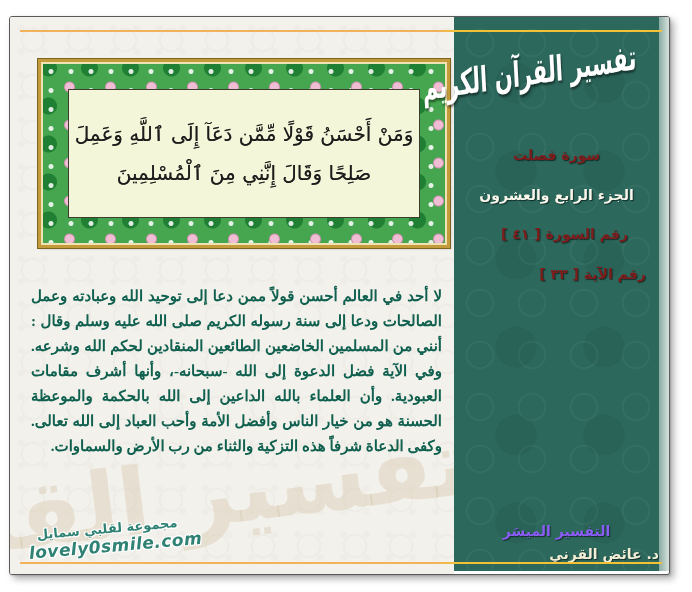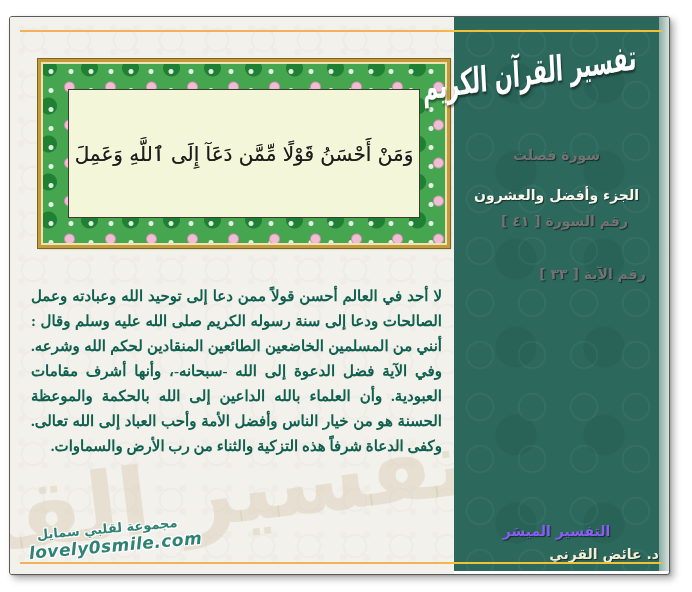--- a/index.html
+++ b/index.html
@@ -105,59 +105,60 @@
   .side-item {
     position:absolute; left:0; width:205px; text-align:center; direction:rtl;
     color:#faf7ec; font-weight:bold; font-size:14px;
     text-shadow:1px 1px 1px rgba(0,0,0,0.55);
   }
   .side-title {
     top:36px; font-size:27px; white-space:nowrap; color:#ffffff;
     transform:scale(0.78,1.3) rotate(-5deg);
     text-shadow:1px 2px 2px rgba(0,0,0,0.45);
   }
-  .yellow { color:#737373; }
+  .yellow { color:#7f1d1d; }
   .pos-surah  { top:130px; }
   .pos-juz    { top:170px; }
-  .pos-sno    { top:196px;padding-left:16px; }
+  .pos-sno    { top:209px;padding-left:16px; }
   .pos-ano    { top:249px;margin-left:36px; }
   .pos-src    { top:506px; color:#8b5cf6; }
   .pos-author { top:529px; color:#f2eed6;text-align:right; }
 </style>
 </head>
 <body>
 
 <div class="card">
 
   <div class="main">
     <div class="ghost">تفسير القرآن الكريم</div>
 
     <div class="frame">
       <div class="verse-panel">
         <div class="verse-line">وَمَنْ أَحْسَنُ قَوْلًا مِّمَّن دَعَآ إِلَى ٱللَّهِ وَعَمِلَ</div>
+        <div class="verse-line">صَلِحًا وَقَالَ إِنَّنِي مِنَ ٱلْمُسْلِمِينَ</div>
       </div>
     </div>
 
     <div class="tafsir">لا أحد في العالم أحسن قولاً ممن دعا إلى توحيد الله وعبادته وعمل الصالحات ودعا إلى سنة رسوله الكريم صلى الله عليه وسلم وقال : أنني من المسلمين الخاضعين الطائعين المنقادين لحكم الله وشرعه. وفي الآية فضل الدعوة إلى الله -سبحانه-، وأنها أشرف مقامات العبودية. وأن العلماء بالله الداعين إلى الله بالحكمة والموعظة الحسنة هو من خيار الناس وأفضل الأمة وأحب العباد إلى الله تعالى. وكفى الدعاة شرفاً هذه التزكية والثناء من رب الأرض والسماوات.</div>
 
     <div class="watermark">
       <span class="wm-ar">مجموعة لقلبي سمايل</span>
       <span class="wm-en">lovely0smile.com</span>
     </div>
   </div>
 
   <div class="sidebar">
     <div class="sidebar-bg"></div>
     <div class="sidebar-edge"></div>
 
     <div class="side-item side-title">تفسير القرآن الكريم</div>
 
     <div class="side-item yellow pos-surah">سورة فصلت</div>
 
-    <div class="side-item pos-juz">الجزء وأفضل والعشرون</div>
+    <div class="side-item pos-juz">الجزء الرابع والعشرون</div>
 
     <div class="side-item yellow pos-sno">رقم السورة [ ٤١ ]</div>
 
     <div class="side-item yellow pos-ano">رقم الآية [ ٣٣ ]</div>
 
     <div class="side-item pos-src">التفسير الميسَر</div>
 
     <div class="side-item pos-author">د. عائض القرني</div>
   </div>
 

